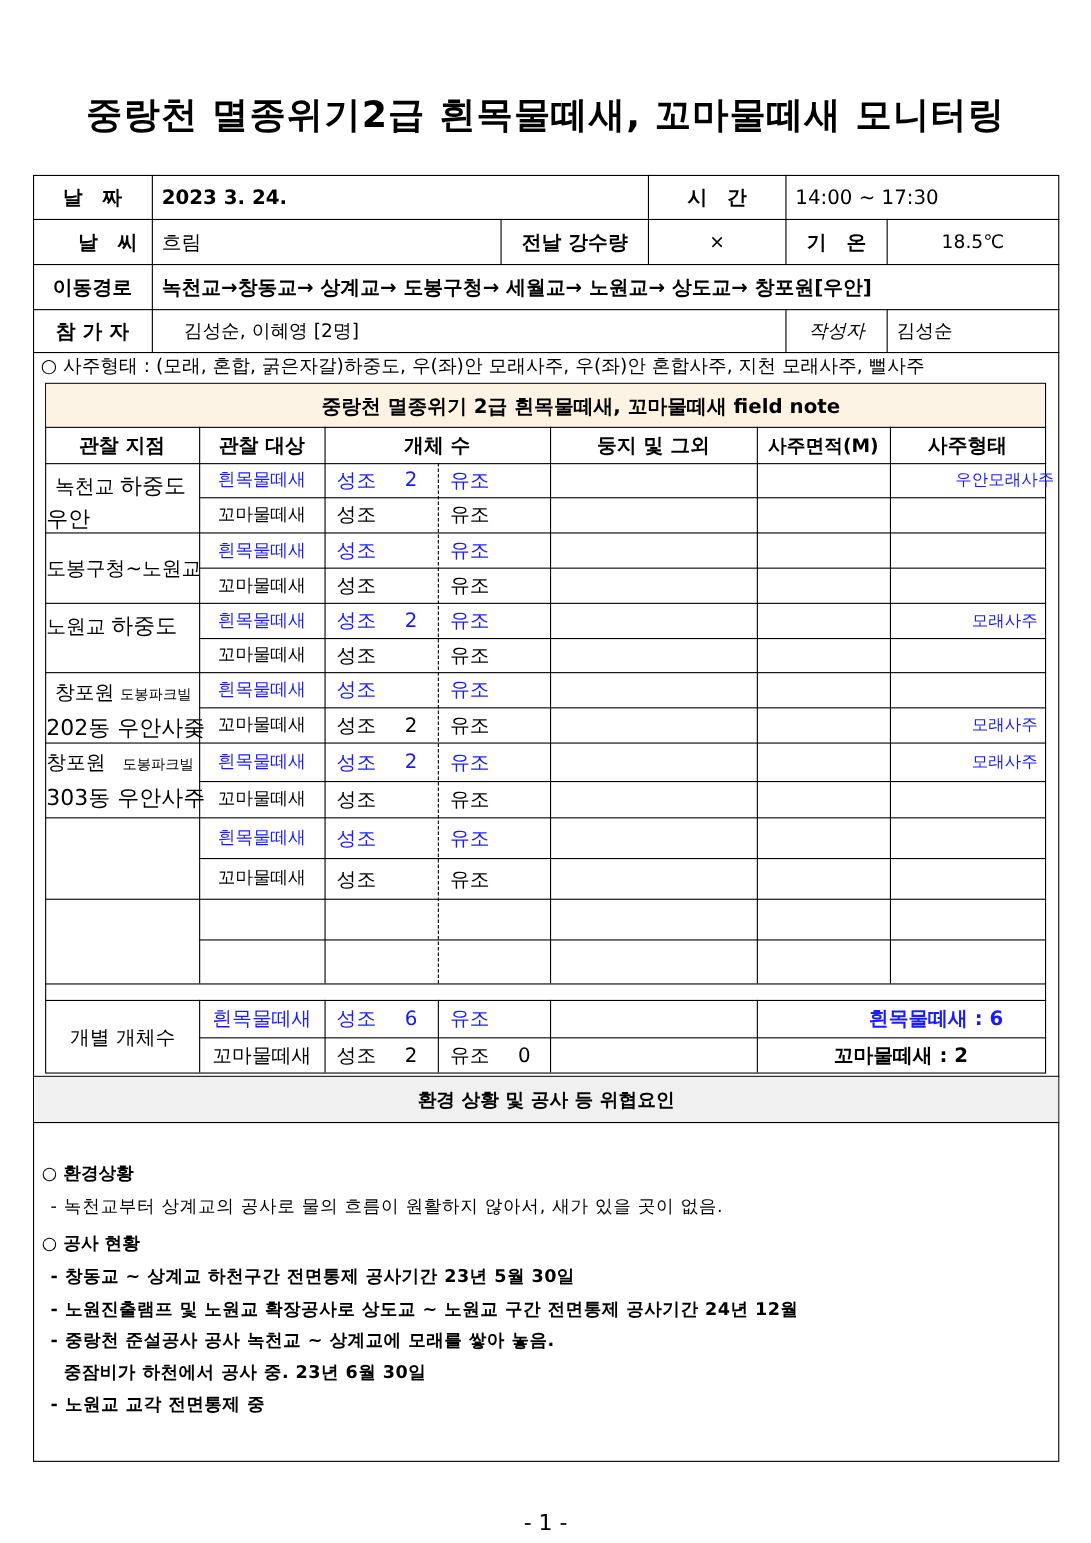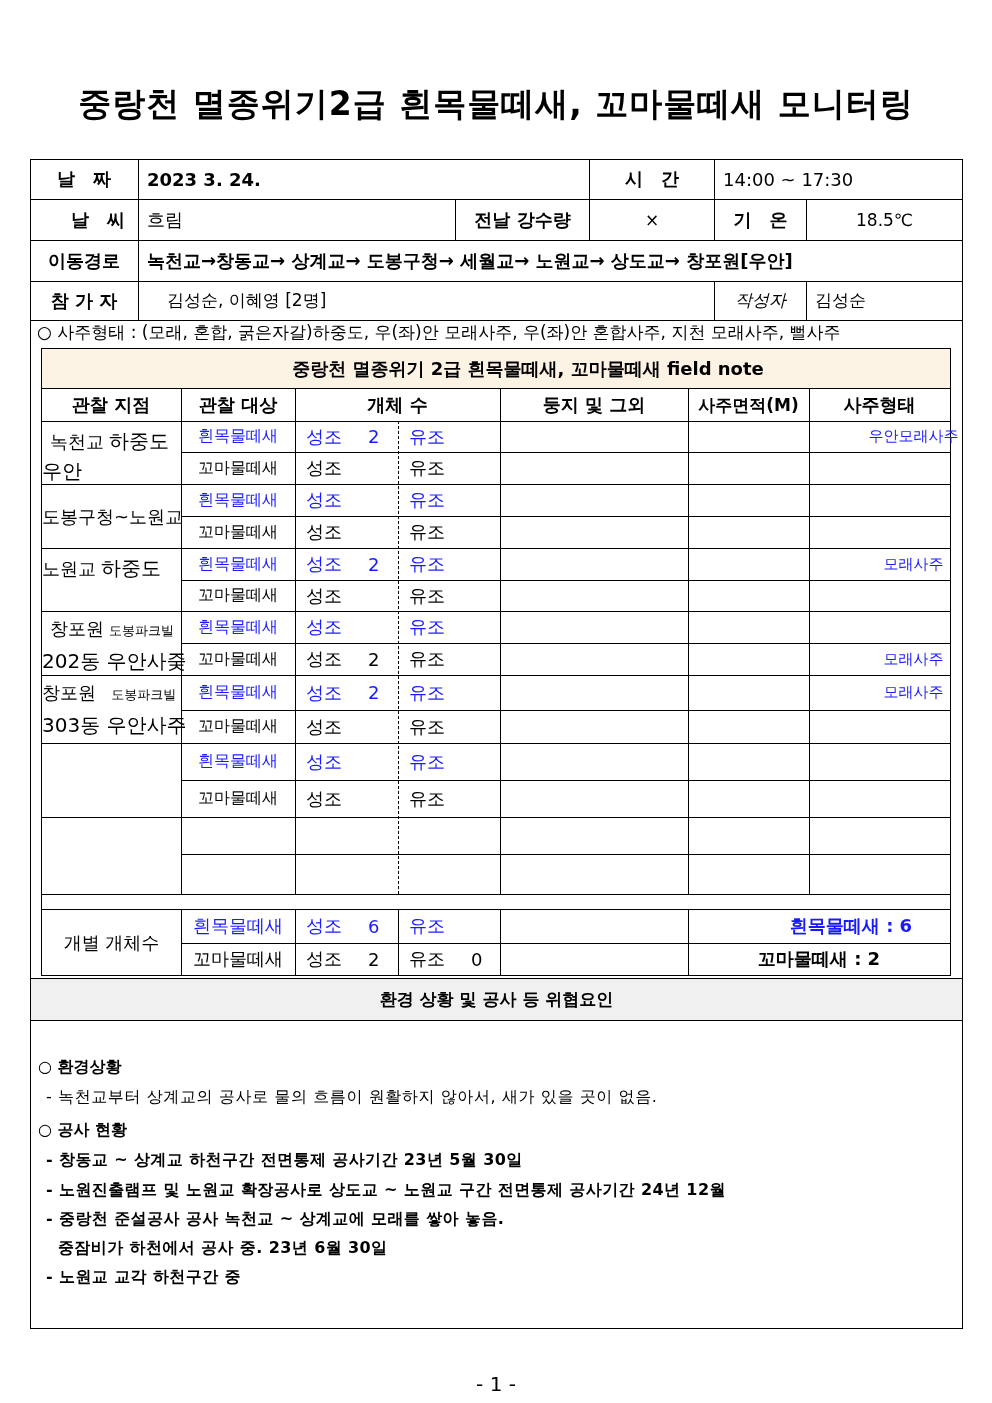--- a/index.html
+++ b/index.html
@@ -201,15 +201,15 @@
 <div class="cell c b f17" style="left:31px;top:979px;width:931px;height:41px;">환경 상황 및 공사 등 위협요인</div>
 <div class="hl" style="left:30px;top:1020px;width:933px;"></div>
 
 <div class="note b f17" style="top:1057px;">○  환경상황</div>
 <div class="note f16" style="top:1087px;left:46px;letter-spacing:0.6px;">- 녹천교부터 상계교의 공사로 물의 흐름이 원활하지 않아서, 새가 있을 곳이 없음.</div>
 <div class="note b f17" style="top:1120px;">○  공사 현황</div>
 <div class="note b f16" style="top:1150px;left:46px;letter-spacing:0.4px;">- 창동교 ~ 상계교 하천구간 전면통제 공사기간 23년 5월 30일</div>
 <div class="note b f16" style="top:1180px;left:46px;letter-spacing:0.4px;">- 노원진출램프 및 노원교 확장공사로 상도교 ~ 노원교 구간 전면통제  공사기간 24년 12월</div>
 <div class="note b f16" style="top:1209px;left:46px;letter-spacing:0.4px;">- 중랑천 준설공사 공사 녹천교 ~ 상계교에 모래를 쌓아 놓음.</div>
 <div class="note b f16" style="top:1238px;left:46px;letter-spacing:0.4px;white-space:pre;">  중잠비가 하천에서 공사 중. 23년 6월 30일</div>
-<div class="note b f16" style="top:1267px;left:46px;letter-spacing:0.4px;">- 노원교 교각 하천구간 중</div>
+<div class="note b f16" style="top:1267px;left:46px;letter-spacing:0.4px;">- 노원교 교각 전면통제 중</div>
 
 <div class="abs f14" style="left:0;top:1372px;width:992px;text-align:center;">- 1 -</div>
 
 </body></html>

